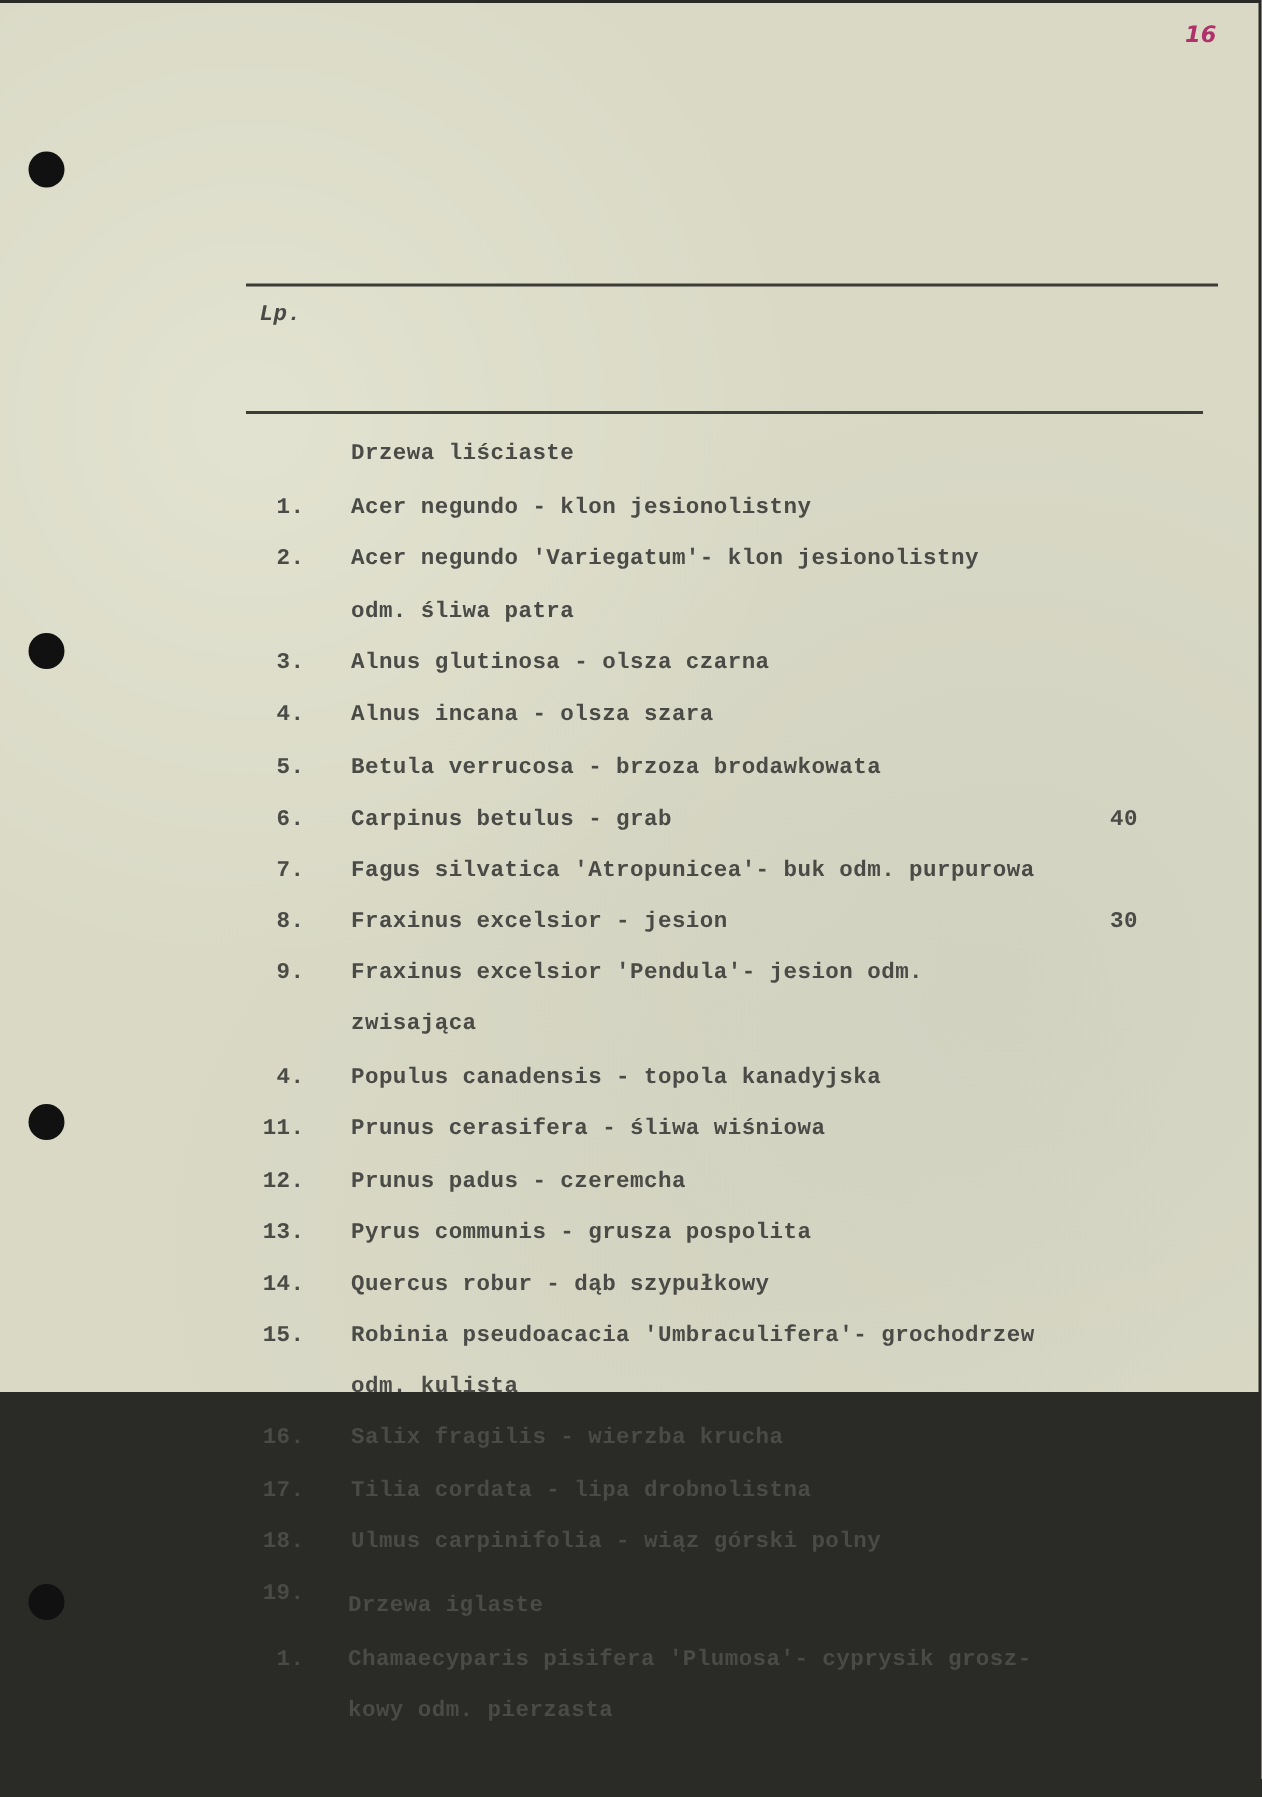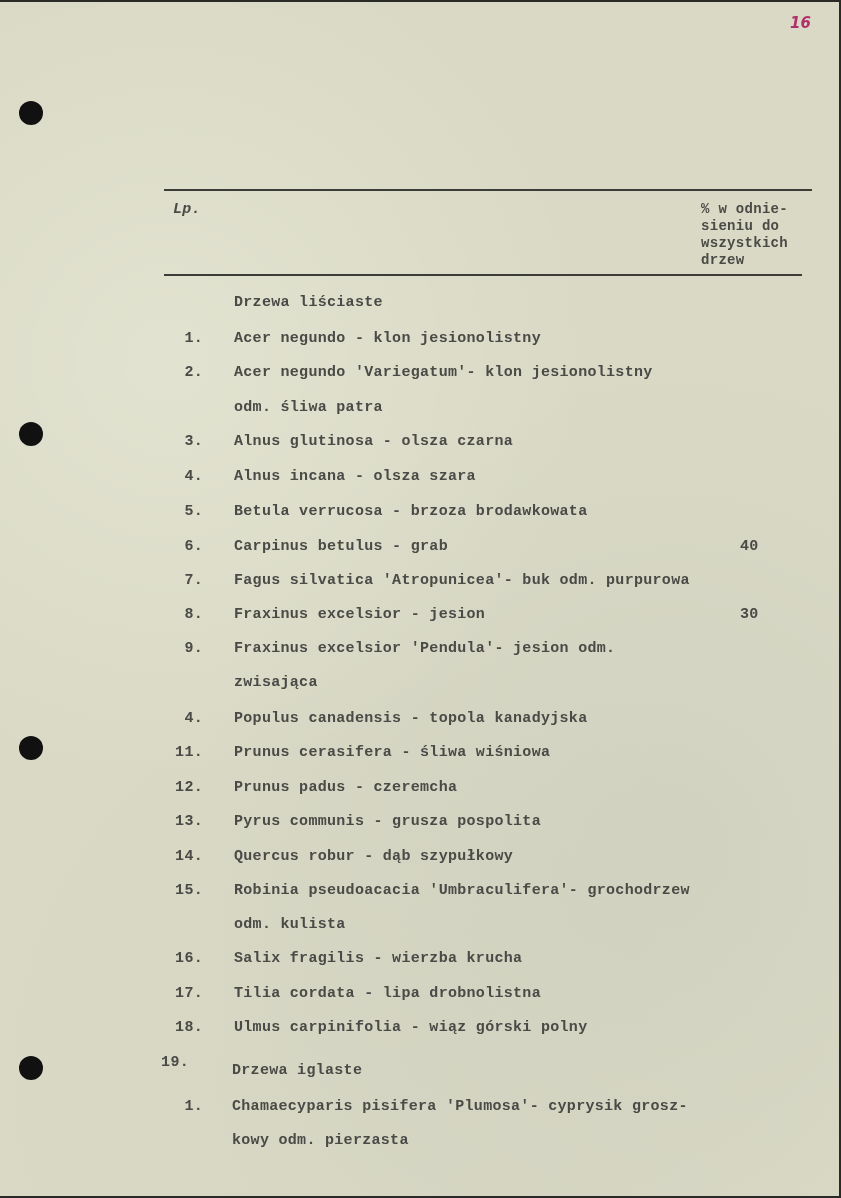--- a/index.html
+++ b/index.html
@@ -2,21 +2,21 @@
 <html><head>
 <meta charset="utf-8">
 <style>
   html, body { margin: 0; padding: 0; }
   body {
     width: 841px; height: 1198px; overflow: hidden;
     background: #2a2a26;
     font-family: "Liberation Mono", "DejaVu Sans Mono", monospace;
   }
   .page {
-    position: absolute; left: 0; top: 2px; width: 839px; height: 1194px;
+    position: absolute; left: 0; top: 2px; width: 839px; height: 926px;
     background: #d9d9c6;
     background-image:
       radial-gradient(circle at 20% 30%, rgba(255,255,240,0.25) 0, rgba(255,255,240,0) 40%),
       radial-gradient(circle at 80% 70%, rgba(180,180,170,0.18) 0, rgba(180,180,170,0) 45%),
       radial-gradient(circle at 50% 90%, rgba(200,200,185,0.2) 0, rgba(200,200,185,0) 40%);
     color: #4a4a46;
   }
   .punch {
     position: absolute; width: 24px; height: 24px; border-radius: 50%;
     background: #111;
@@ -46,24 +46,20 @@
   <div class="punch" style="left:19px;top:99px"></div>
   <div class="punch" style="left:19px;top:420px"></div>
   <div class="punch" style="left:19px;top:734px"></div>
   <div class="punch" style="left:19px;top:1054px"></div>
 
   <div class="page-number">16</div>
 
 
   <div class="rule top"></div>
   <div class="t hdr-lp">Lp.</div>
-  <div class="t hdr-pct">% w odnie-
-sieniu do
-wszystkich
-drzew</div>
   <div class="rule bottom"></div>
 
   <div class="t section" style="left:234px;top:292px">Drzewa liściaste</div>
 
   <div>
     <div class="t num" style="left:173px;top:328px">1.</div>
     <div class="t" style="left:234px;top:328px">Acer negundo - klon jesionolistny</div>
   </div>
   <div>
     <div class="t num" style="left:173px;top:362px">2.</div>
@@ -132,21 +128,21 @@
   </div>
   <div>
     <div class="t num" style="left:173px;top:983px">17.</div>
     <div class="t" style="left:234px;top:983px">Tilia cordata - lipa drobnolistna</div>
   </div>
   <div>
     <div class="t num" style="left:173px;top:1017px">18.</div>
     <div class="t" style="left:234px;top:1017px">Ulmus carpinifolia - wiąz górski polny</div>
   </div>
 
-  <div class="t num" style="left:159px;top:1052px">19.</div>
+  <div class="t num" style="left:173px;top:1052px">19.</div>
   <div class="t section" style="left:232px;top:1060px">Drzewa iglaste</div>
 
   <div>
     <div class="t num" style="left:173px;top:1096px">1.</div>
     <div class="t" style="left:232px;top:1096px">Chamaecyparis pisifera 'Plumosa'- cyprysik grosz-</div>
     <div class="t" style="left:232px;top:1130px">kowy odm. pierzasta</div>
   </div>
 </div>
 
 </body></html>

